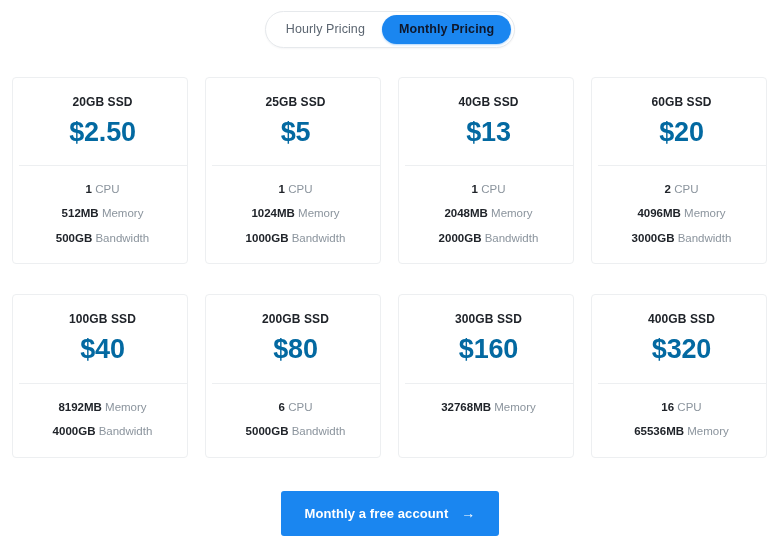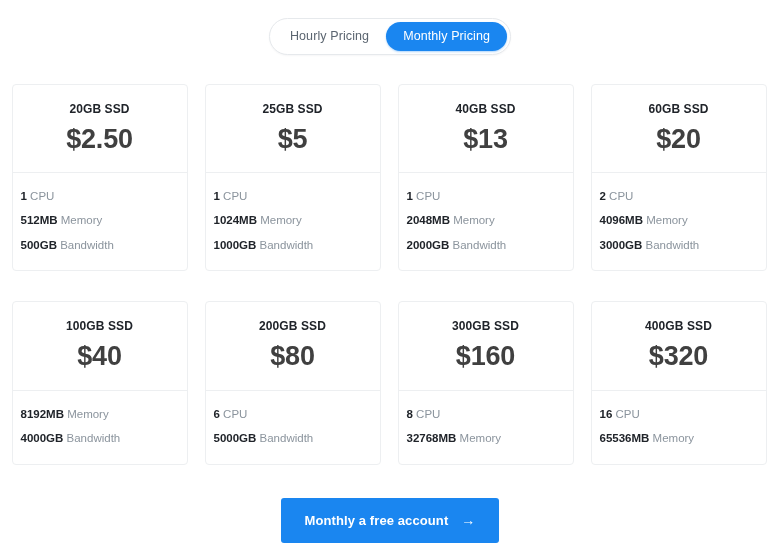--- a/index.html
+++ b/index.html
@@ -20,21 +20,21 @@
     position: relative;
     width: 780px;
     height: 560px;
     box-sizing: border-box;
   }
 
   
   .toggle-row {
     display: flex;
     justify-content: center;
-    padding-top: 18px;
+    padding-top: 11px;
   }
   .toggle {
     display: inline-flex;
     align-items: center;
     background: #ffffff;
     border: 1px solid #e6e9ec;
     border-radius: 999px;
     padding: 3px;
     box-shadow: 0 1px 2px rgba(16,24,40,0.04);
   }
@@ -44,69 +44,70 @@
     padding: 8px 17px;
     border-radius: 999px;
     color: #5b6570;
     white-space: nowrap;
     cursor: pointer;
     user-select: none;
     letter-spacing: 0.1px;
   }
   .toggle-opt.active {
     background: #1a86f0;
-    color: #ffffff;
-    font-weight: normal;
+    color: #0f172a;
+    font-weight: bold;
     box-shadow: 0 1px 2px rgba(26,134,240,0.35);
   }
 
   
   .grid {
     display: grid;
     grid-template-columns: repeat(4, 178px);
     justify-content: center;
     column-gap: 15px;
     row-gap: 30px;
     margin-top: 29px;
   }
 
   .card {
     width: 176px;
     background: #ffffff;
     border: 1px solid #edeff1;
     border-radius: 4px;
     box-sizing: border-box;
     overflow: hidden;
+    padding-left: 6px;
   }
   .card-head {
     padding: 17px 8px 19px 8px;
     text-align: center;
   }
   .card-title {
     font-size: 12px;
     font-weight: bold;
     color: #20242a;
     letter-spacing: 0.1px;
   }
   .card-price {
     margin-top: 9px;
     font-size: 27px;
     font-weight: bold;
-    color: #404040;
+    color: #0369a1;
     letter-spacing: -0.2px;
     line-height: 1.05;
   }
   .card-divider {
     height: 1px;
     background: #edeff1;
     width: 100%;
   }
   .card-specs {
     padding: 18px 8px 19px 8px;
-    text-align: left;
+    text-align: center;
   }
   .spec {
     font-size: 11.5px;
     color: #8b949d;
     line-height: 1;
     margin-bottom: 13px;
   }
   .spec:last-child {
     margin-bottom: 0;
   }
@@ -232,21 +233,20 @@
       </div>
     </div>
 
     <div class="card">
       <div class="card-head">
         <div class="card-title">300GB SSD</div>
         <div class="card-price">$160</div>
       </div>
       <div class="card-divider"></div>
       <div class="card-specs">
-        <div class="spec"><b>8</b> <span>CPU</span></div>
         <div class="spec"><b>32768MB</b> <span>Memory</span></div>
       </div>
     </div>
 
     <div class="card">
       <div class="card-head">
         <div class="card-title">400GB SSD</div>
         <div class="card-price">$320</div>
       </div>
       <div class="card-divider"></div>

